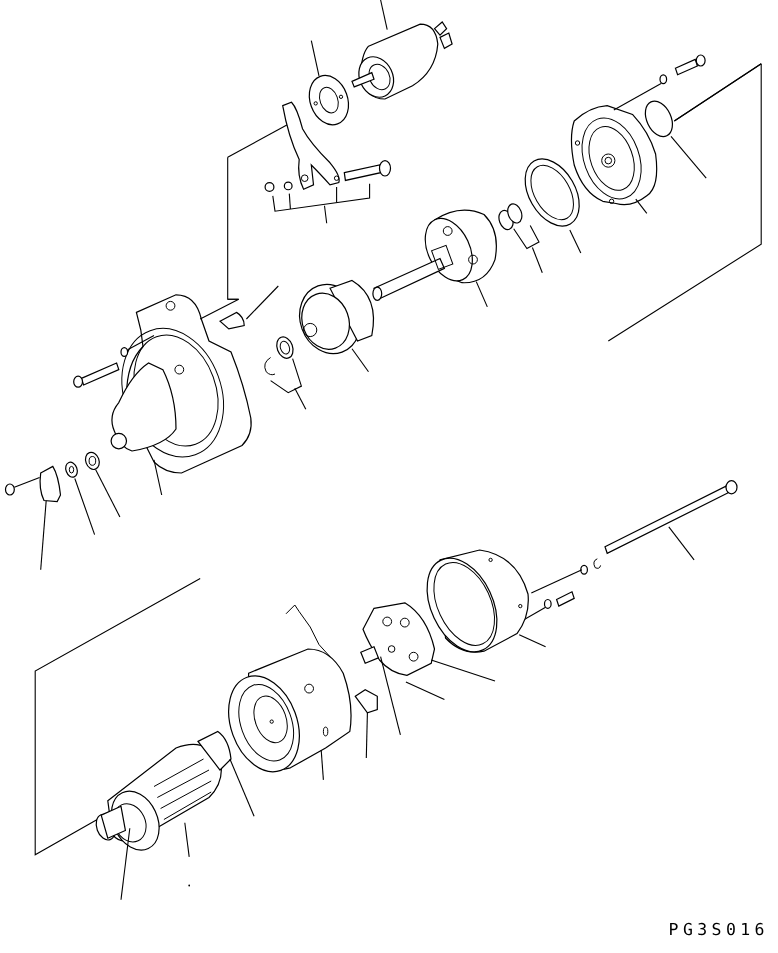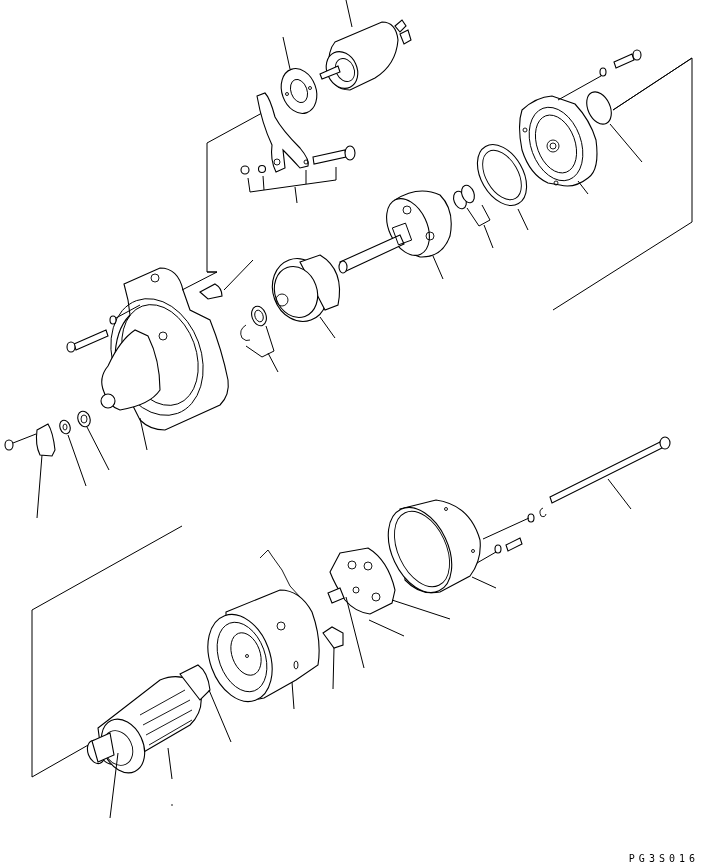--- a/index.html
+++ b/index.html
@@ -1,21 +1,21 @@
 <!DOCTYPE html>
 <html><head>
 <meta charset="utf-8">
 <style>
   html, body { margin:0; padding:0; background:#ffffff; }
   body { width:707px; height:866px; position:relative; overflow:hidden; font-family:"DejaVu Sans Mono", monospace; }
   #canvas { position:absolute; left:0; top:0; }
   .ln { stroke:#000; stroke-width:1; fill:none; }
   .pt { stroke:#000; stroke-width:1.1; fill:#fff; }
   .pt2 { stroke:#000; stroke-width:0.9; fill:none; }
-  #drawing-code { position:absolute; right:8px; bottom:2px; font-size:10px; letter-spacing:4px; color:#000; }
+  #drawing-code { position:absolute; right:8px; bottom:12px; font-size:15px; letter-spacing:4px; color:#000; }
 </style>
 </head>
 <body>
 
 <svg id="canvas" width="707" height="866" viewBox="0 0 707 866" xmlns="http://www.w3.org/2000/svg">
 
   <g>
     <polyline class="ln" points="207,143 207,272 217,272"></polyline>
     <line class="ln" x1="207" y1="143" x2="262" y2="113"></line>
     <polyline class="ln" points="692,58 692,222 553,310"></polyline>

